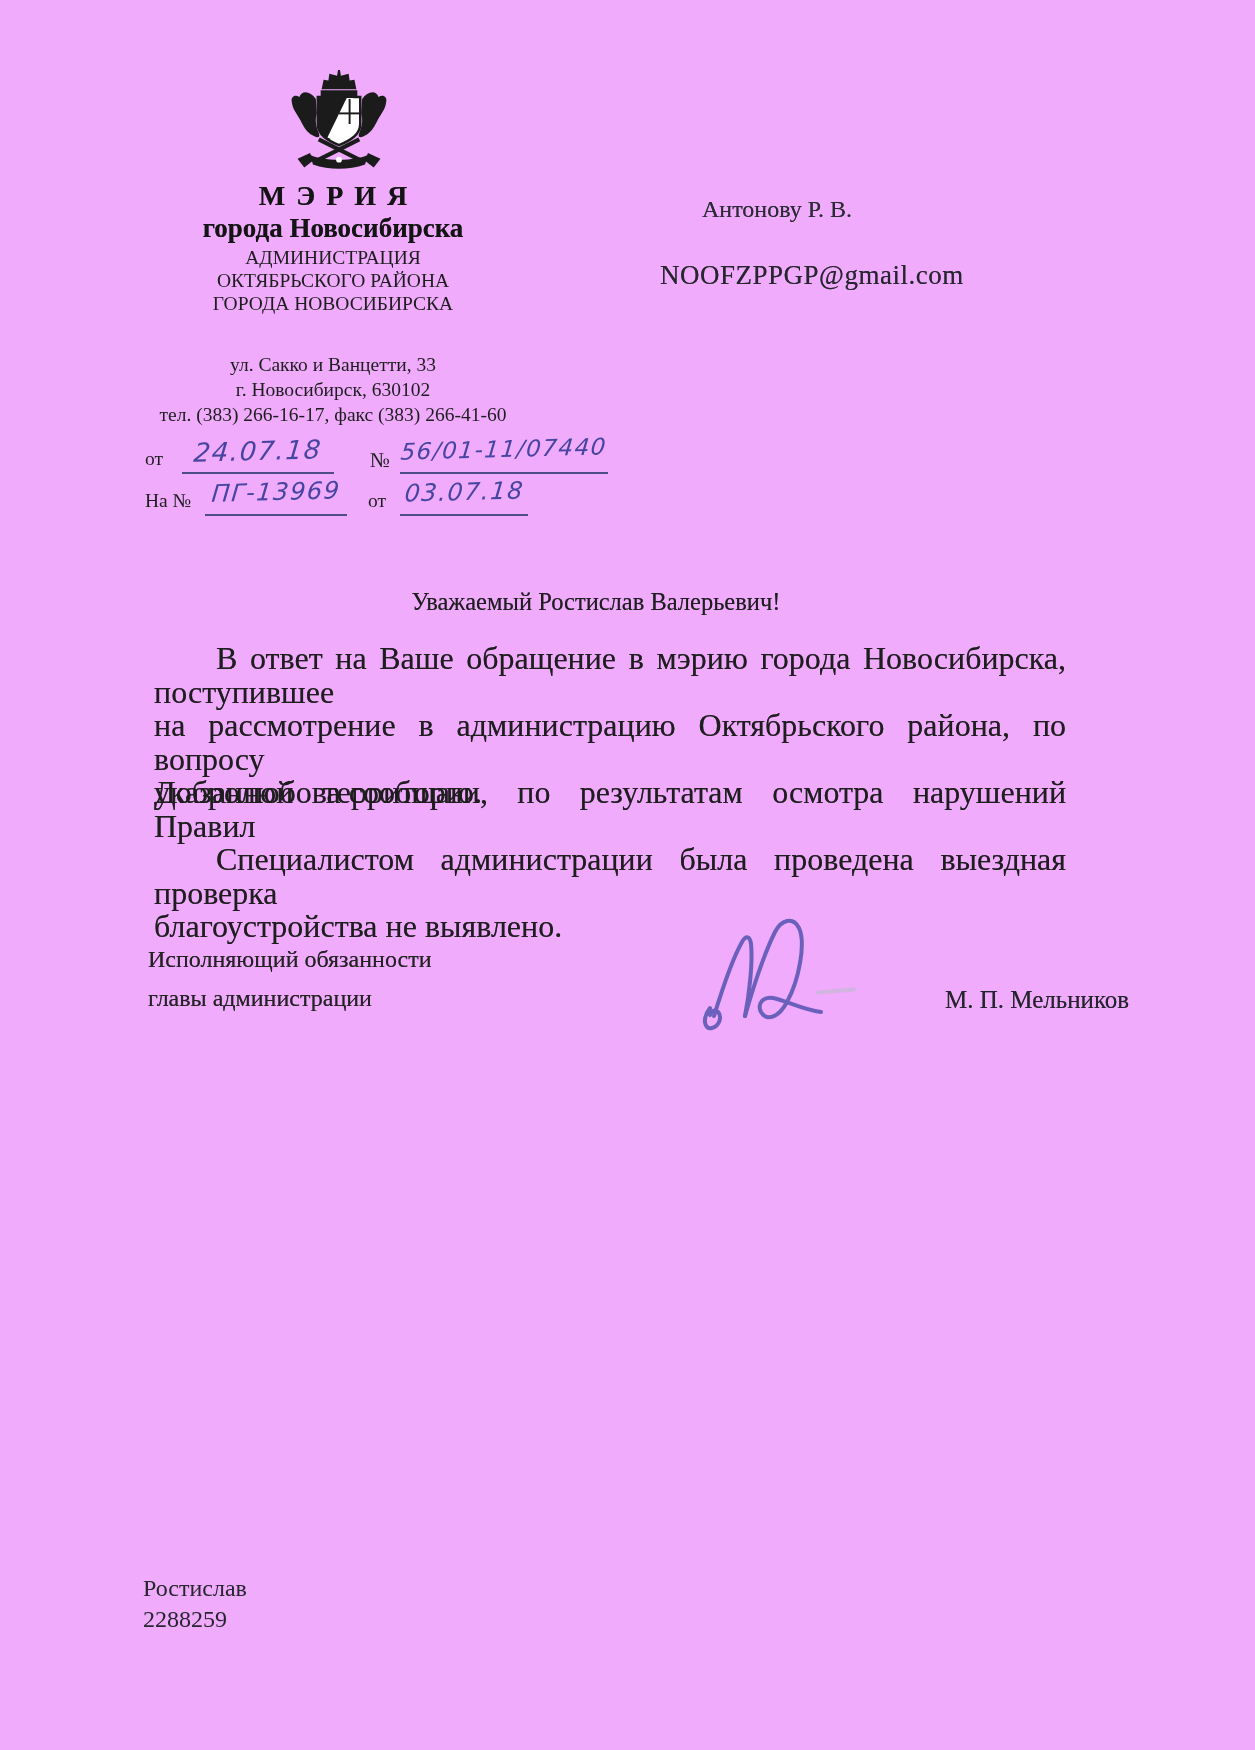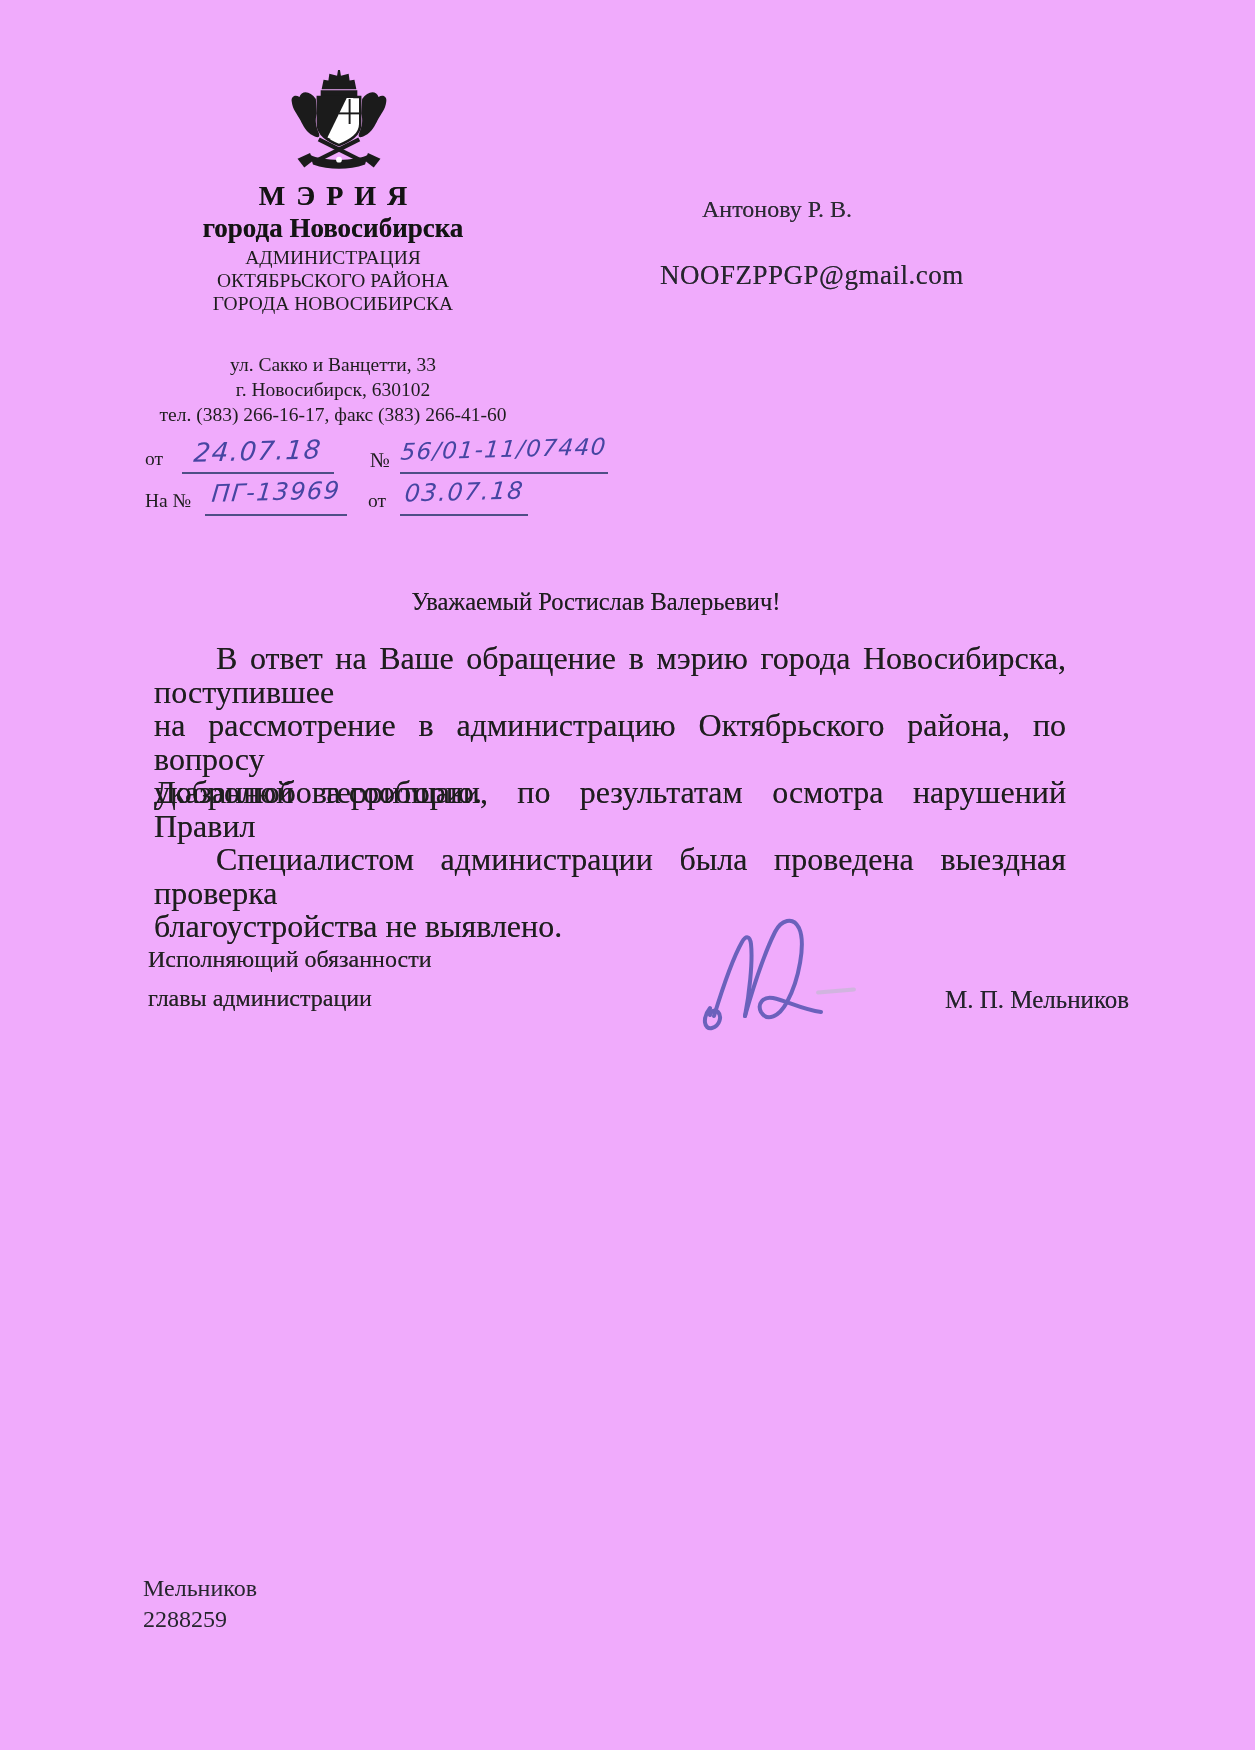--- a/index.html
+++ b/index.html
@@ -159,17 +159,17 @@
         <path d="M49 120 c8 -28 20 -64 30 -84 c6 -12 18 -16 24 -4 c7 15 0 52 -12 74 c-8 15 -20 20 -26 10 c-4 -8 2 -16 12 -14 c14 3 30 12 48 14"></path>
       </g>
     </svg>
   </div>
 
   <div class="abs artifact"></div>
 
   <div class="abs sig-name soft">М. П. Мельников</div>
 
   <div class="abs footer">
-    <div>Мельников</div>
+    <div>Ростислав</div>
     <div>2288259</div>
   </div>
 
 </div>
 
 </body></html>

